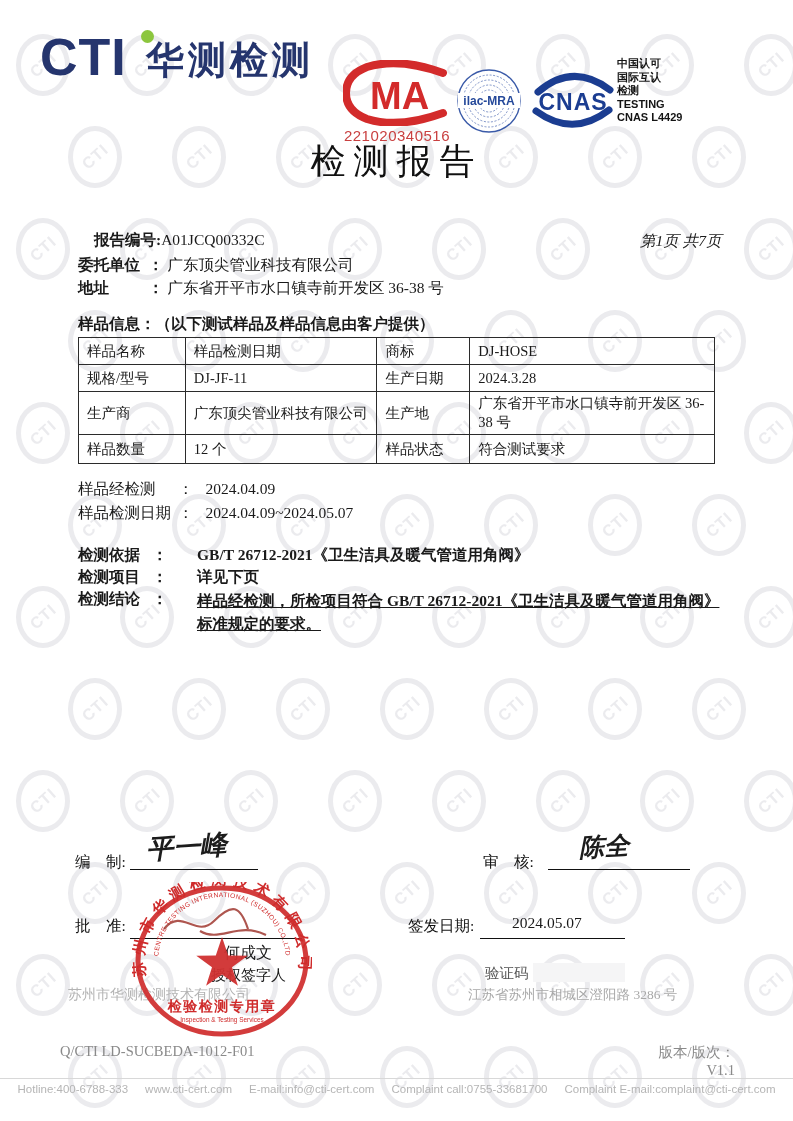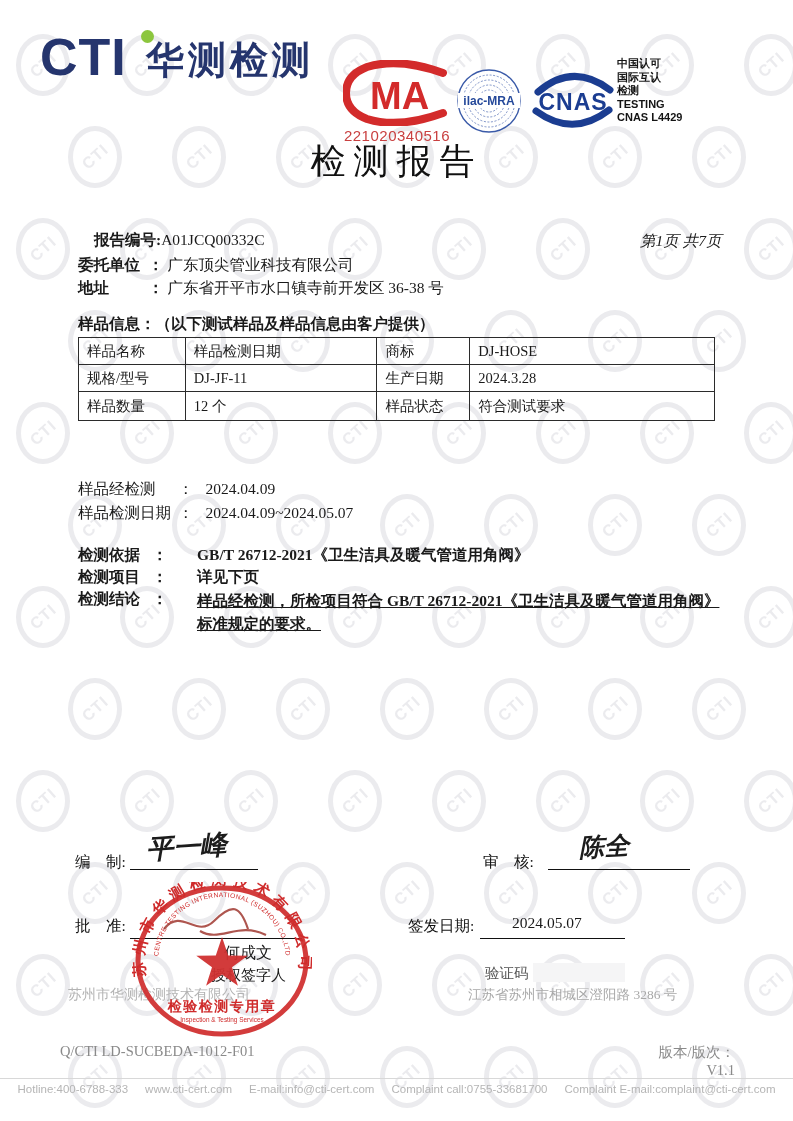--- a/index.html
+++ b/index.html
@@ -398,20 +398,26 @@
     <td>样品名称</td>
     <td>样品检测日期</td>
     <td>商标</td>
     <td>DJ-HOSE</td>
   </tr>
   <tr class="r2">
     <td>规格/型号</td>
     <td>DJ-JF-11</td>
     <td>生产日期</td>
     <td>2024.3.28</td>
+  </tr>
+  <tr class="r3">
+    <td>生产商</td>
+    <td>广东顶尖管业科技有限公司</td>
+    <td>生产地</td>
+    <td>广东省开平市水口镇寺前开发区 36-38 号</td>
   </tr>
   <tr class="r4">
     <td>样品数量</td>
     <td>12 个</td>
     <td>样品状态</td>
     <td>符合测试要求</td>
   </tr>
 </tbody>
   </table>
 

